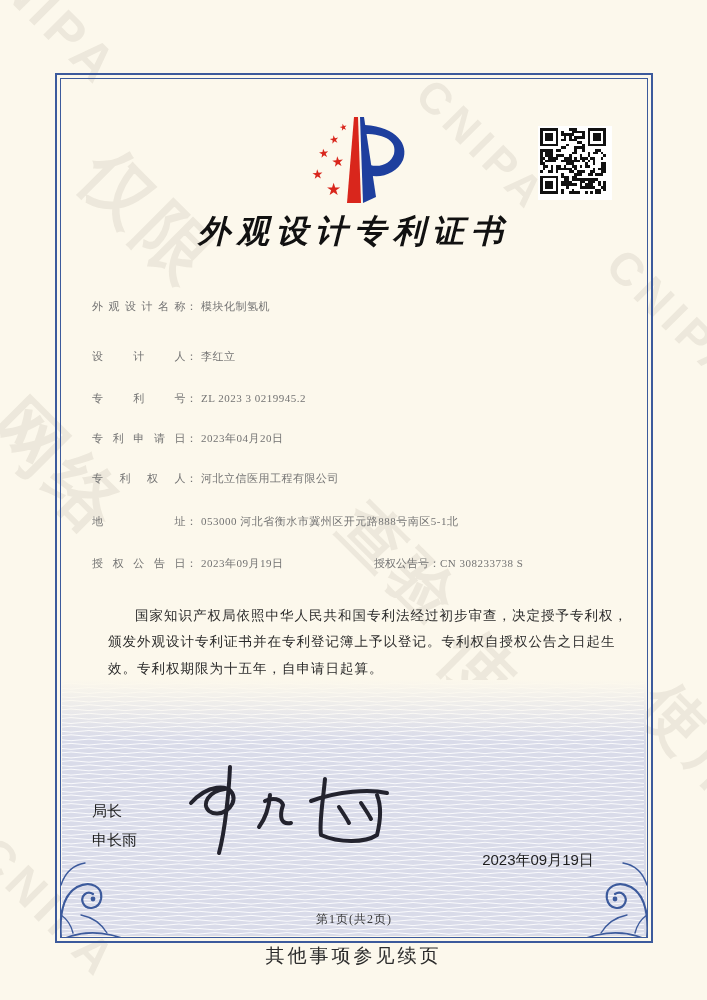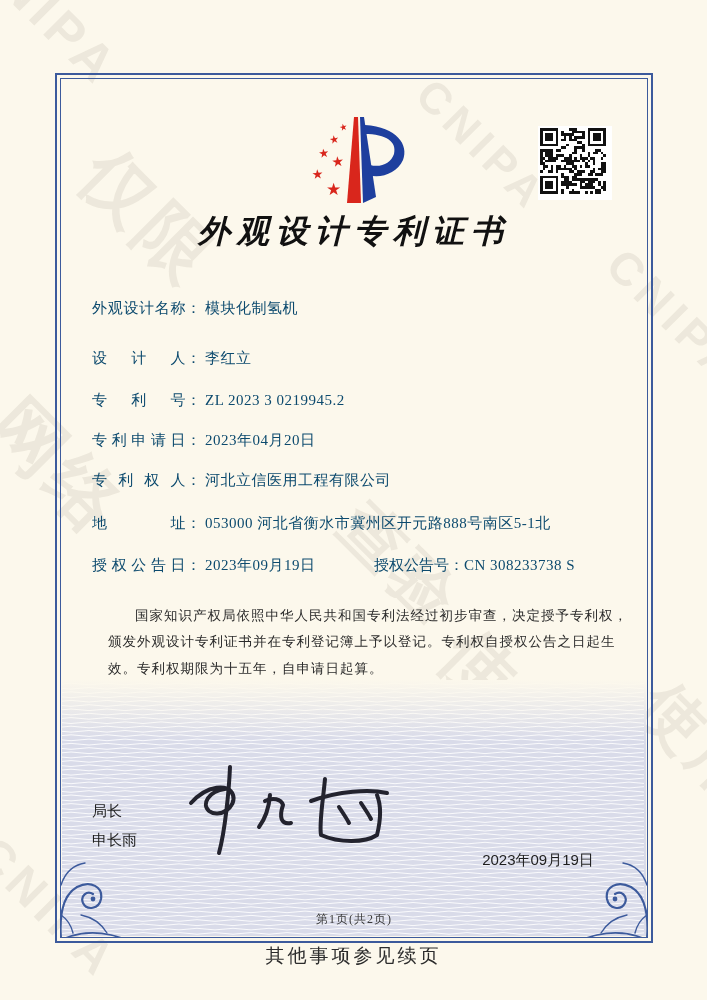--- a/index.html
+++ b/index.html
@@ -39,21 +39,21 @@
   .content{position:absolute;inset:0;z-index:4;}
   
   .cert-no{position:absolute;left:36px;top:44px;font-size:14.5px;color:#3a3a3a;letter-spacing:1px;}
   .logo{position:absolute;left:243px;top:32px;width:118px;height:100px;}
   .qr-box{position:absolute;left:477px;top:47px;width:70px;height:70px;background:#fff;padding:2px;}
   .title{
     position:absolute;left:0;right:0;top:131px;text-align:center;
     font-size:32px;font-weight:bold;color:#111;letter-spacing:7px;font-style:italic;
   }
   
-  .frow{position:absolute;left:31px;font-size:15px;color:#0c4a6e;white-space:nowrap;}
+  .frow{position:absolute;left:31px;font-size:11px;color:#737373;white-space:nowrap;}
   .flabel{
     display:inline-block;width:94px;text-align:justify;text-align-last:justify;
     vertical-align:bottom;letter-spacing:0.5px;
   }
   .fcolon{display:inline-block;margin-right:4px;}
   .fvalue{letter-spacing:0.5px;}
   .grant-no{position:absolute;left:282px;top:0;}
   
   .paras{position:absolute;left:31px;top:508px;width:558px;font-size:13.5px;color:#2b2b2b;line-height:1.95;letter-spacing:1px;}
   .paras p{margin:16px;text-indent:2em;}

